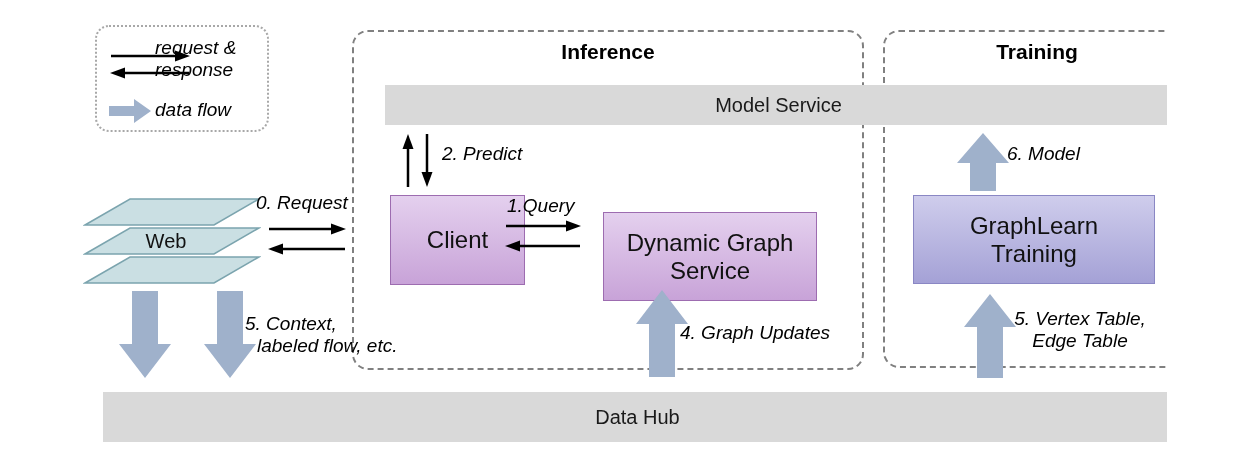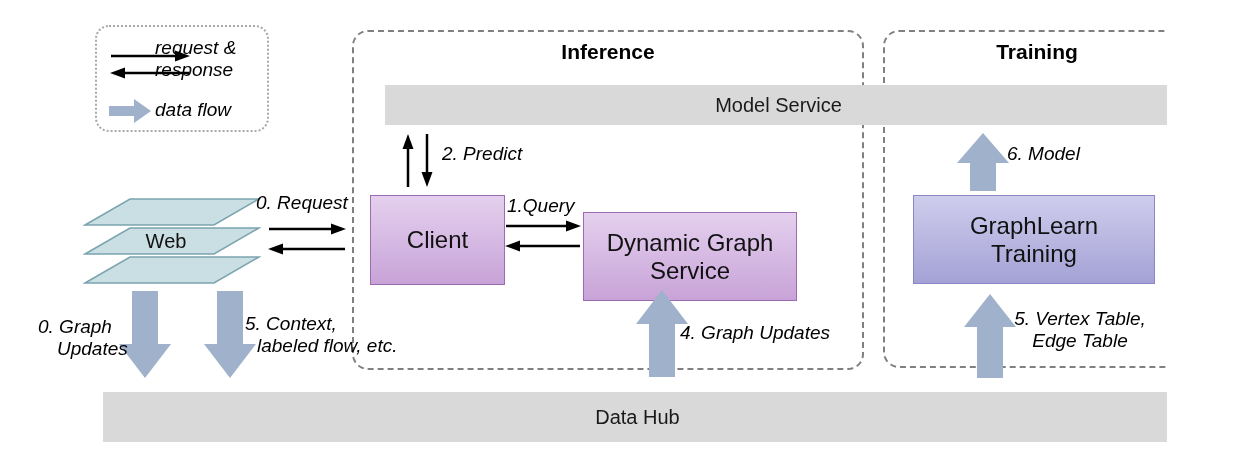--- a/index.html
+++ b/index.html
@@ -22,20 +22,21 @@
     font-size:20px;color:#1a1a1a;
   }
   
   .node{
     z-index:2;display:flex;flex-direction:column;align-items:center;justify-content:center;
     font-size:24px;line-height:28px;color:#111;text-align:center;
   }
   .node-pink{
     background:linear-gradient(180deg,#e4d0ee 0%,#c8a3d8 100%);
     border:1.5px solid #9d6cb0;
+    margin-left:20px;
   }
   .node-violet{
     background:linear-gradient(180deg,#cfcdec 0%,#a4a1d6 100%);
     border:1.5px solid #8a87c4;
   }
   
   .legend-box{
     border:2px dotted #a8a8a8;border-radius:14px;z-index:1;
   }
   .italic-label{
@@ -146,24 +147,20 @@
   </svg>
 
   <svg class="abs flow-arrow" style="left:964px;top:294px;" width="52" height="84" viewBox="0 0 52 84">
     <polygon points="26,0 52,33 39,33 39,84 13,84 13,33 0,33" fill="#9fb1cb"></polygon>
   </svg>
 
   <svg class="abs flow-arrow" style="left:957px;top:133px;" width="52" height="58" viewBox="0 0 52 58">
     <polygon points="26,0 52,30 39,30 39,58 13,58 13,30 0,30" fill="#9fb1cb"></polygon>
   </svg>
 
-  <div class="abs italic-label" style="left:38px;top:316px;">
-    <div>0. Graph</div>
-    <div style="padding-left:19px;">Updates</div>
-  </div>
   <div class="abs italic-label" style="left:245px;top:313px;">
     <div>5. Context,</div>
     <div style="padding-left:12px;">labeled flow, etc.</div>
   </div>
   <div class="abs italic-label" style="left:680px;top:322px;">4. Graph Updates</div>
   <div class="abs italic-label" style="left:1005px;top:308px;width:150px;text-align:center;">
     <div>5. Vertex Table,</div>
     <div>Edge Table</div>
   </div>
   <div class="abs italic-label" style="left:1007px;top:143px;">6. Model</div>

